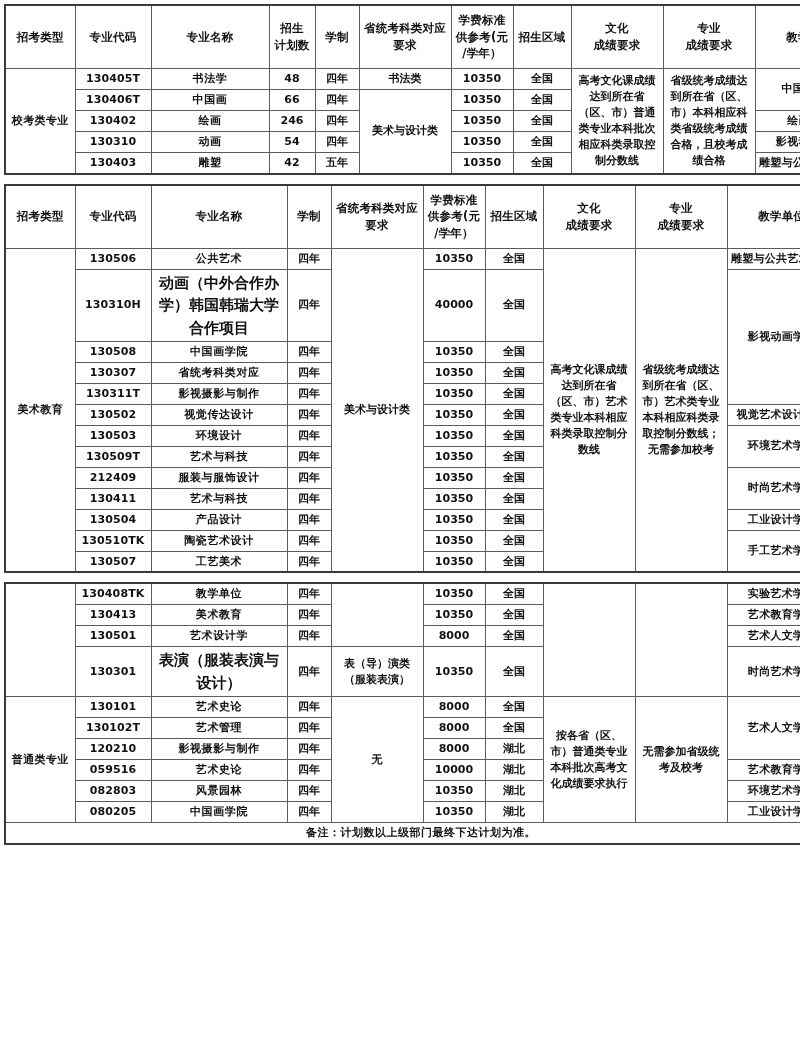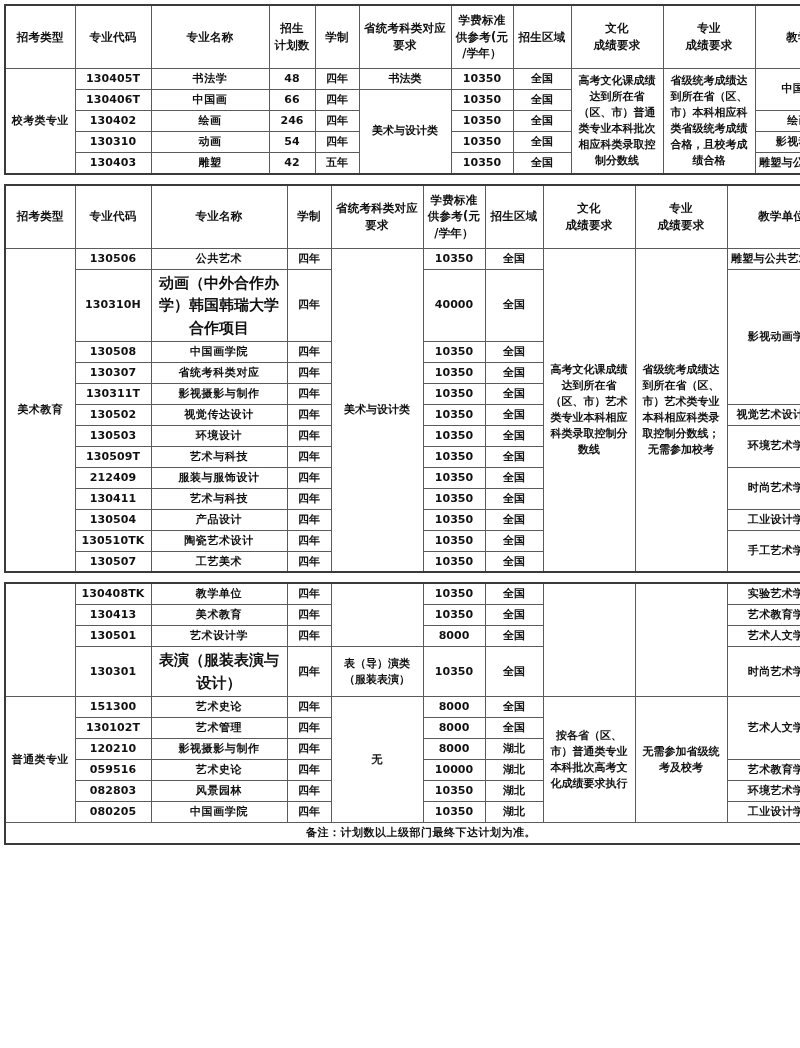--- a/index.html
+++ b/index.html
@@ -406,21 +406,21 @@
         <td class="pname small">表演（服装表演与设计）</td>
         <td>四年</td>
         <td>表（导）演类（服装表演）</td>
         <td>10350</td>
         <td>全国</td>
         <td class="unit">时尚艺术学院</td>
       </tr>
 
       <tr>
         <td class="cat" rowspan="6">普通类专业</td>
-        <td class="code">151300</td>
+        <td class="code">130101</td>
         <td class="pname">艺术史论</td>
         <td>四年</td>
         <td rowspan="6">无</td>
         <td>8000</td>
         <td>全国</td>
         <td class="para" rowspan="6">按各省（区、市）普通类专业本科批次高考文化成绩要求执行</td>
         <td class="para" rowspan="6">无需参加省级统考及校考</td>
         <td class="unit" rowspan="3">艺术人文学院</td>
       </tr>
 

